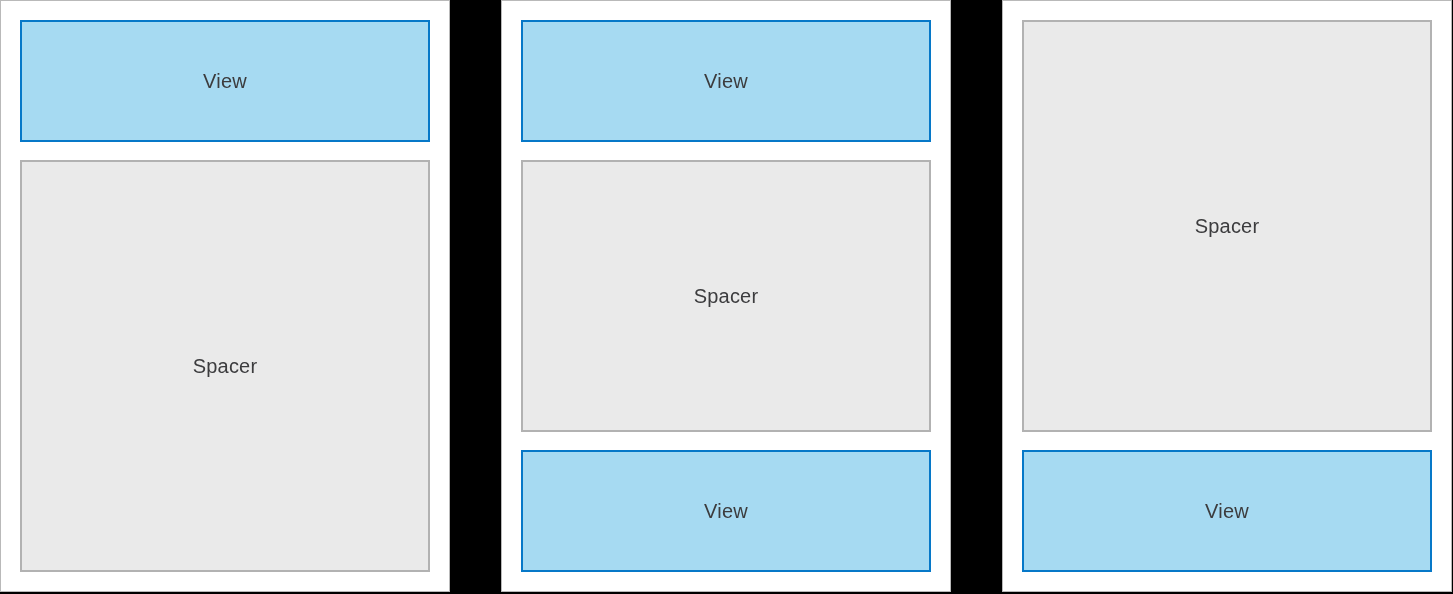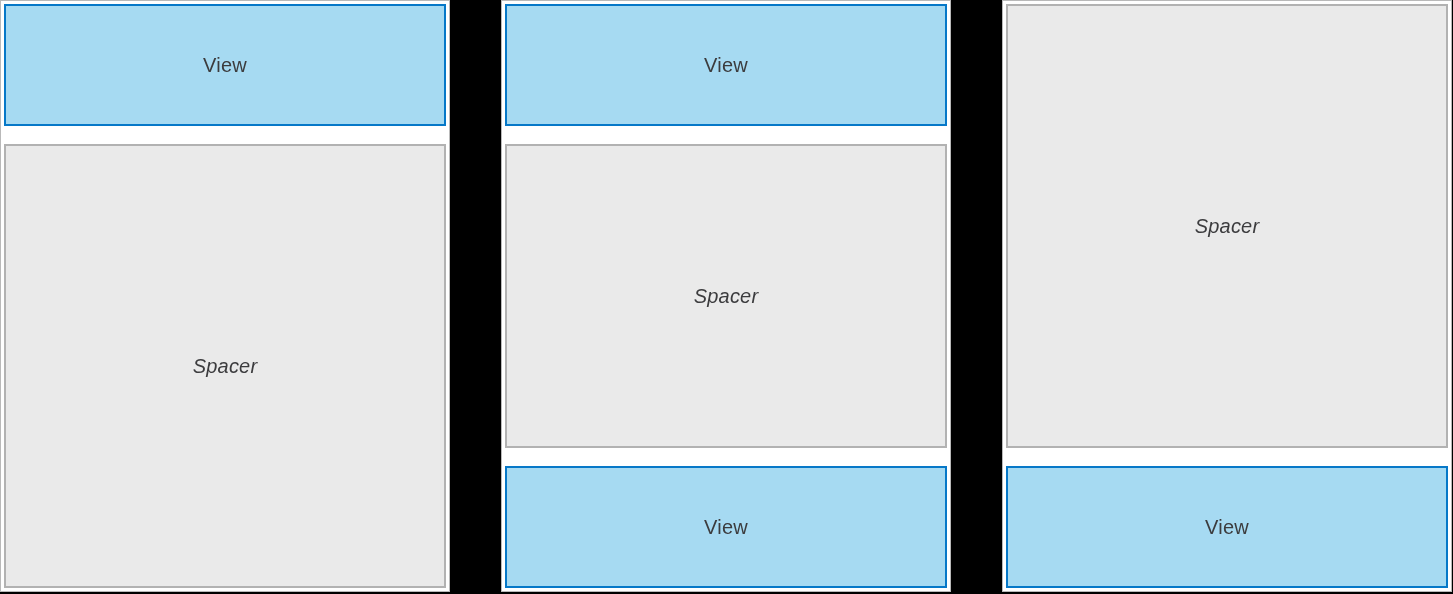--- a/index.html
+++ b/index.html
@@ -26,21 +26,21 @@
     background: var(--background, #000);
     display: flex;
     flex-direction: row;
     align-items: flex-start;
   }
   .panel {
     width: 450px;
     height: 592px;
     background: var(--panel-background, #fff);
     border: 1.5px solid var(--panel-border, #b9b9b9);
-    padding: 3px;
+    padding: 19px;
     display: flex;
     flex-direction: column;
     gap: 18px;
     flex: 0 0 auto;
   }
   .panel + .panel { margin-left: 51px; }
   .box {
     display: flex;
     align-items: center;
     justify-content: center;
@@ -49,21 +49,20 @@
   .box.view {
     height: 122px;
     flex: 0 0 auto;
     background: var(--view-fill, #a6daf2);
     border: 2px solid var(--view-border, #0678c8);
   }
   .box.spacer {
     flex: 1 1 auto;
     background: var(--spacer-fill, #eaeaea);
     border: 2px solid var(--spacer-border, #b2b2b2);
-    font-style: italic;
   }
   .box-label {
     font-size: 20px;
     line-height: 1;
     color: var(--label-text, #3c3c3e);
     letter-spacing: 0.2px;
   }
 </style>
 </head>
 <body>

